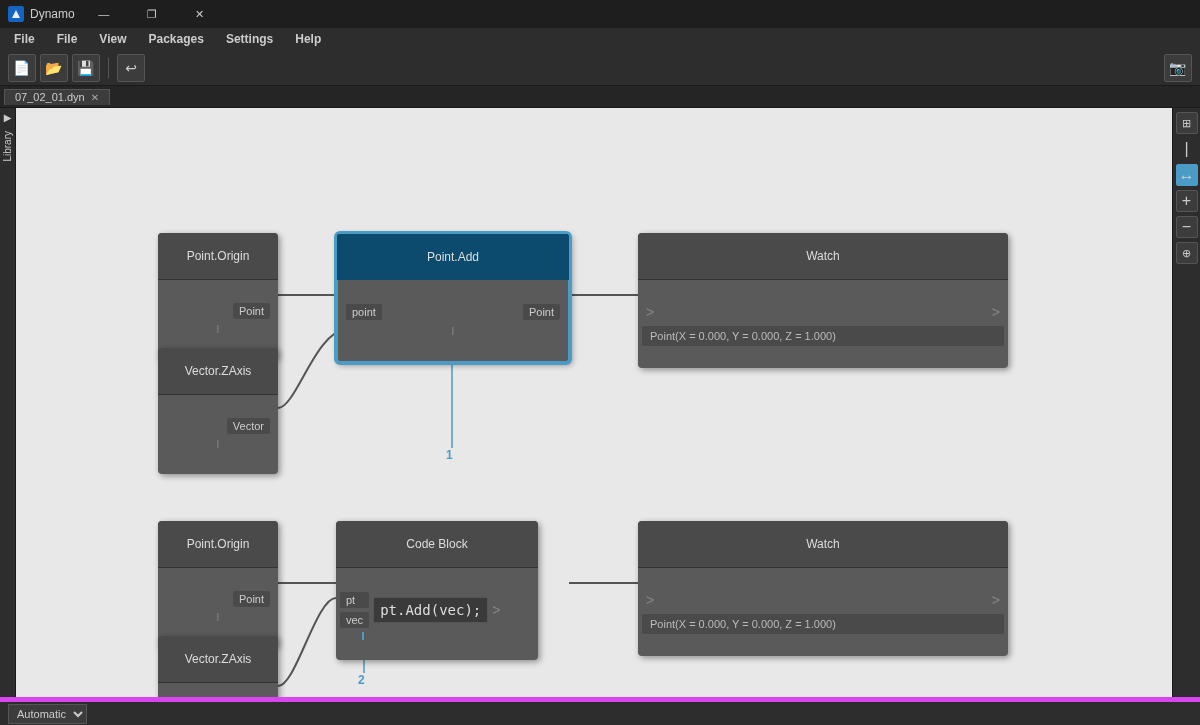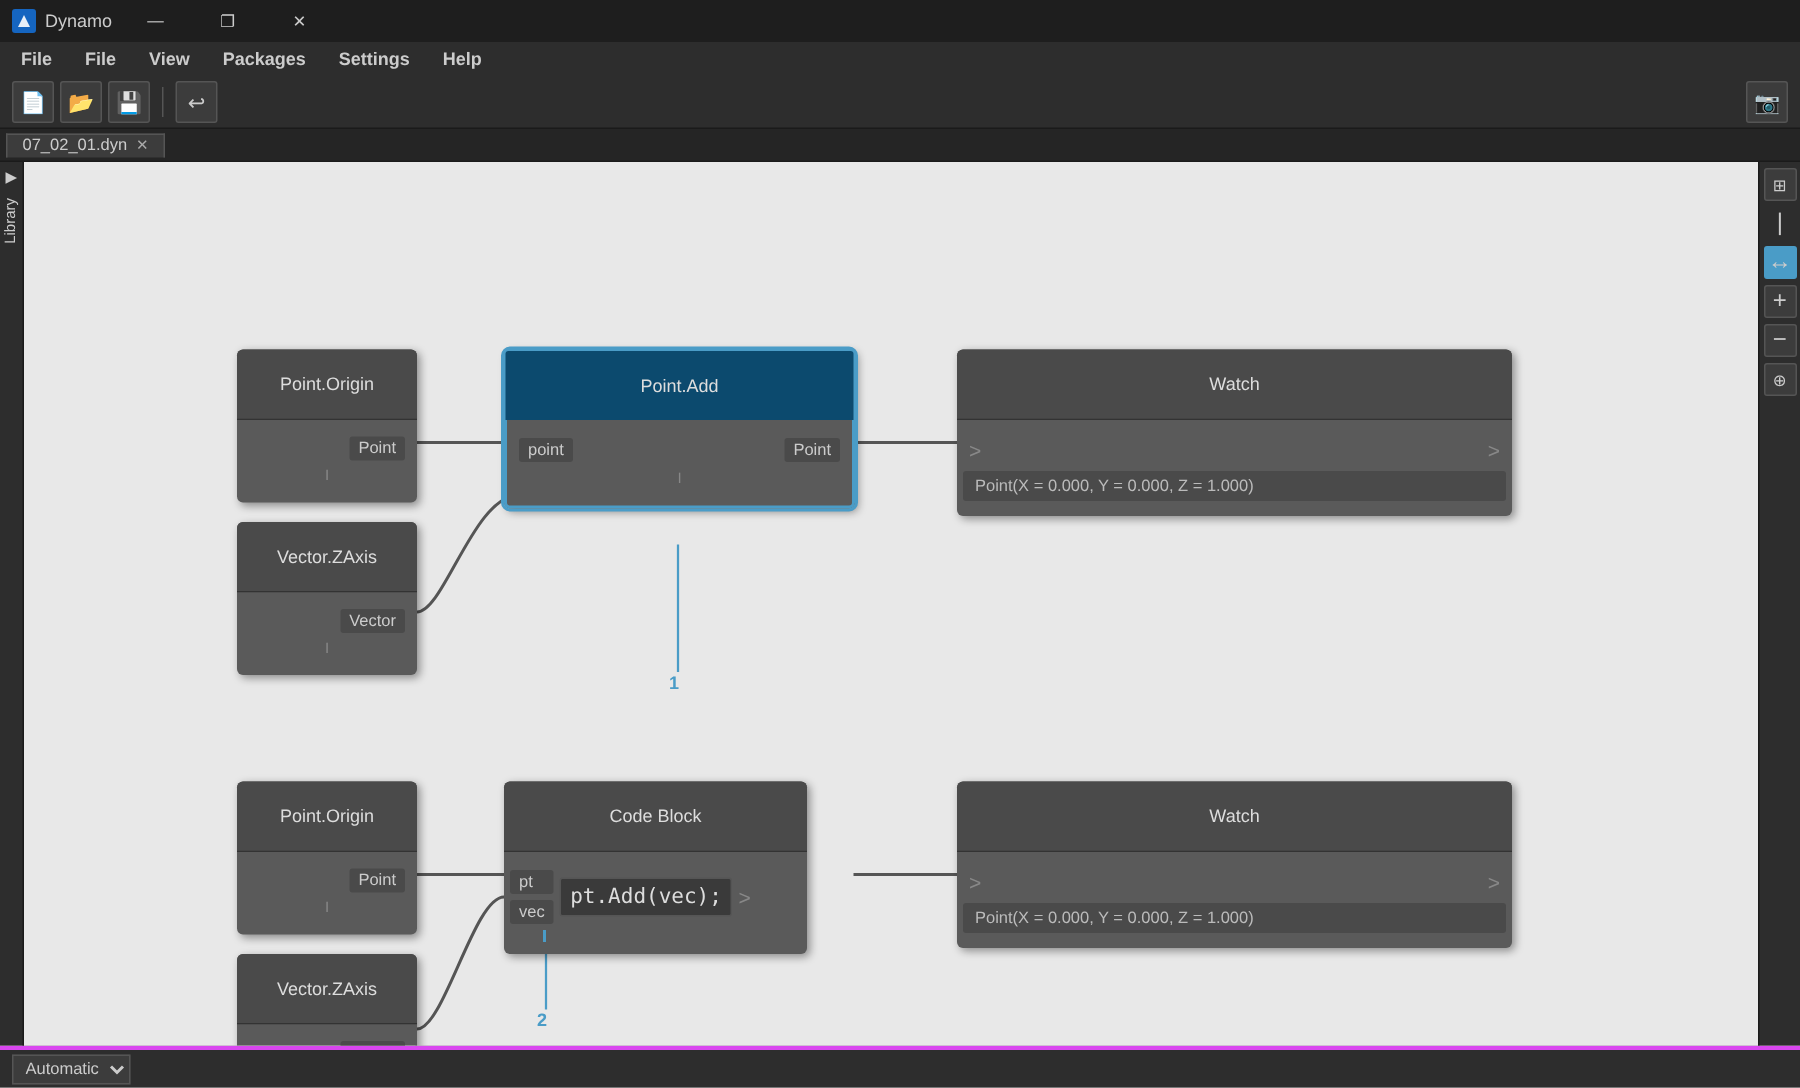--- a/index.html
+++ b/index.html
@@ -178,21 +178,21 @@
     .right-btn.active { background: #4a9cc7; border-color: #4a9cc7; }
 
     
     #status-bar {
       height: 28px;
       background: #2d2d2d;
       display: flex;
       align-items: center;
       padding: 0 8px;
       gap: 4px;
-      border-top: 3px solid #d946ef;
+      border-top: 5px solid #d946ef;
     }
     .status-select {
       background: #3c3c3c;
       border: 1px solid #555;
       color: #ccc;
       font-size: 11px;
       padding: 2px 4px;
       cursor: pointer;
     }
 
@@ -212,21 +212,21 @@
       text-align: center;
       padding: 16px 10px;
       border-radius: 4px 4px 0 0;
       border-bottom: 1px solid #333;
     }
     .node.selected {
       outline: 2px solid #4a9cc7;
       outline-offset: 0;
     }
     .node-body {
-      padding: 8px 0;
+      padding: 20px 0;
     }
     .port-row {
       display: flex;
       align-items: center;
       padding: 3px 8px;
       font-size: 11px;
       color: #ccc;
     }
     .port-row.output {
       justify-content: flex-end;

